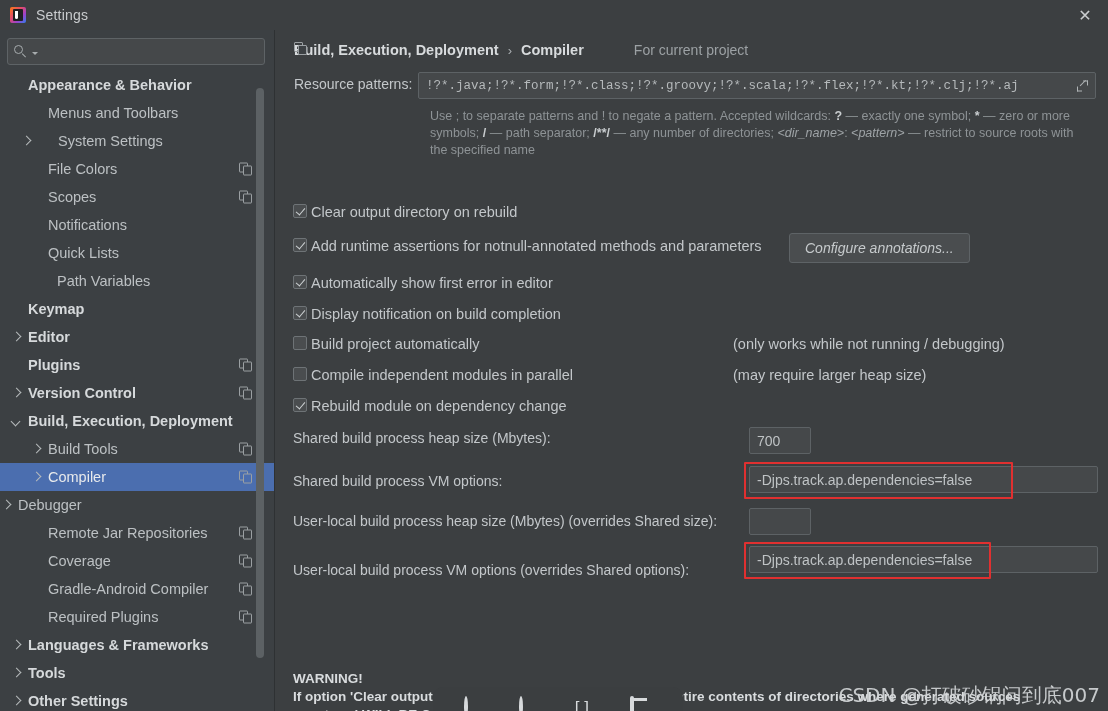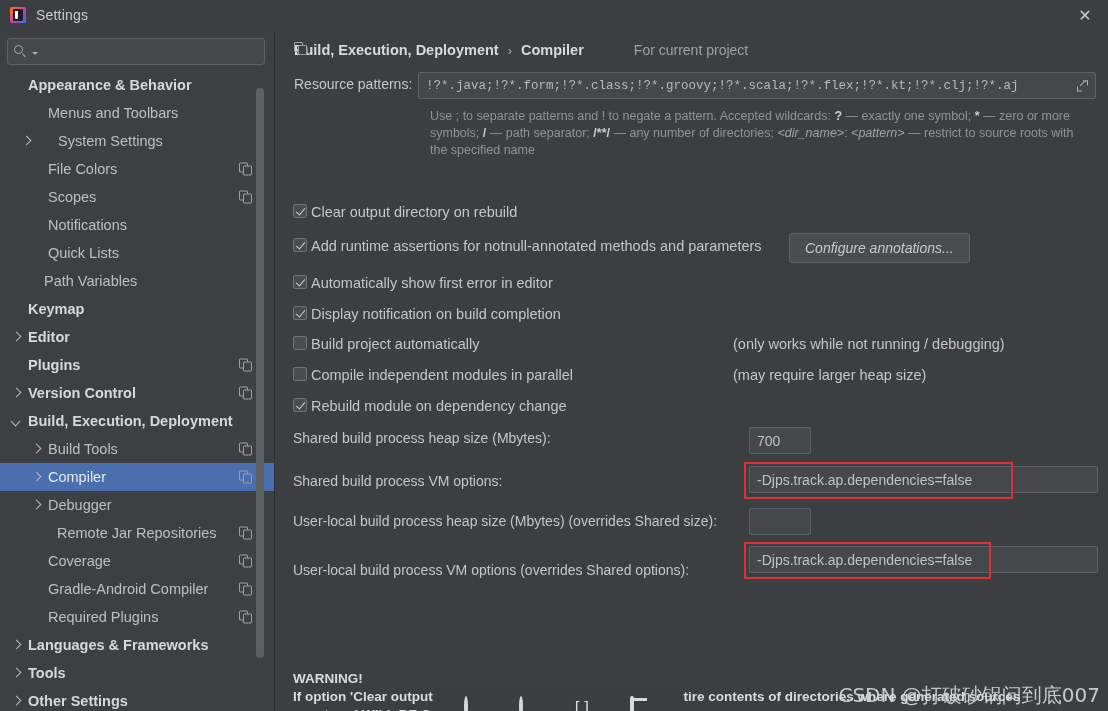--- a/index.html
+++ b/index.html
@@ -287,21 +287,21 @@
             </span>
           </div>
           <div class="tree-row" style="padding-left: 30px;">
             <span class="arrow"></span>
             <span class="tree-label" style="margin-left: 5px;">Notifications</span>
           </div>
           <div class="tree-row" style="padding-left: 30px;">
             <span class="arrow"></span>
             <span class="tree-label" style="margin-left: 5px;">Quick Lists</span>
           </div>
-          <div class="tree-row" style="padding-left: 26px;">
+          <div class="tree-row" style="padding-left: 39px;">
             <span class="arrow"></span>
             <span class="tree-label" style="margin-left: 5px;">Path Variables</span>
           </div>
           <div class="tree-row" style="padding-left: 10px;">
             <span class="arrow"></span>
             <span class="tree-label bold" style="margin-left: 5px;">Keymap</span>
           </div>
           <div class="tree-row" style="padding-left: 10px;">
             <span class="arrow right"></span>
             <span class="tree-label bold" style="margin-left: 5px;">Editor</span>
@@ -335,27 +335,27 @@
             </span>
           </div>
           <div class="tree-row selected" style="padding-left: 30px;">
             <span class="arrow right"></span>
             <span class="tree-label" style="margin-left: 5px;">Compiler</span>
             <span class="copy-icon">
               <span class="b1"></span>
               <span class="b2"></span>
             </span>
           </div>
-          <div class="tree-row" style="padding-left: 30px;">
+          <div class="tree-row" style="">
             <span class="arrow right"></span>
             <span class="tree-label" style="margin-left: 5px;">Debugger</span>
           </div>
           <div class="tree-row" style="padding-left: 30px;">
             <span class="arrow"></span>
-            <span class="tree-label" style="margin-left: 14px;">Remote Jar Repositories</span>
+            <span class="tree-label" style="margin-left: 5px;">Remote Jar Repositories</span>
             <span class="copy-icon">
               <span class="b1"></span>
               <span class="b2"></span>
             </span>
           </div>
           <div class="tree-row" style="padding-left: 30px;">
             <span class="arrow"></span>
             <span class="tree-label" style="margin-left: 5px;">Coverage</span>
             <span class="copy-icon">
               <span class="b1"></span>

